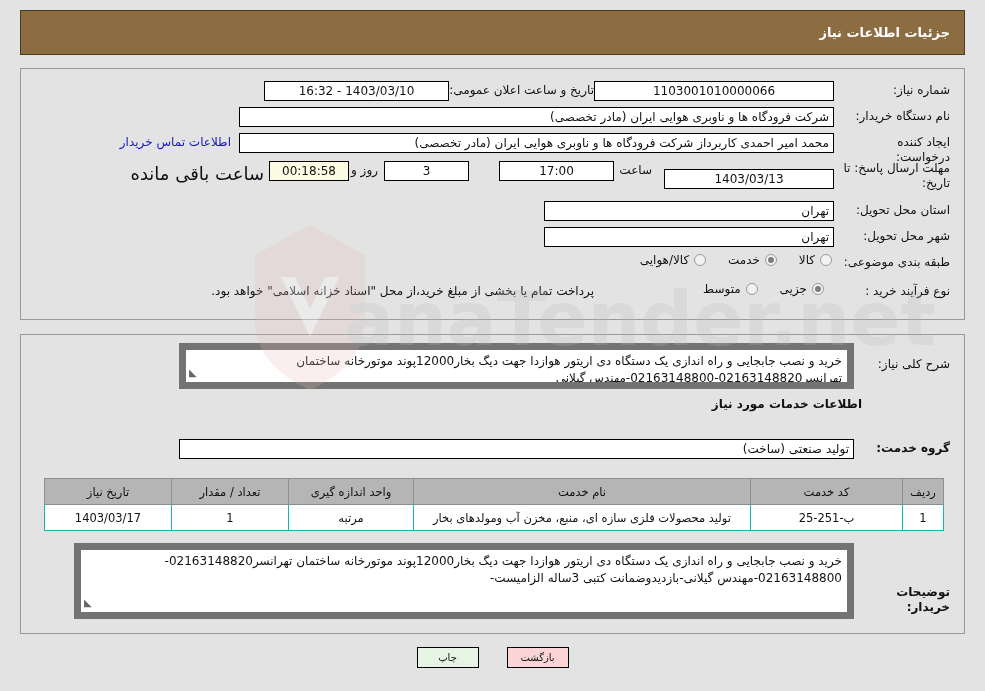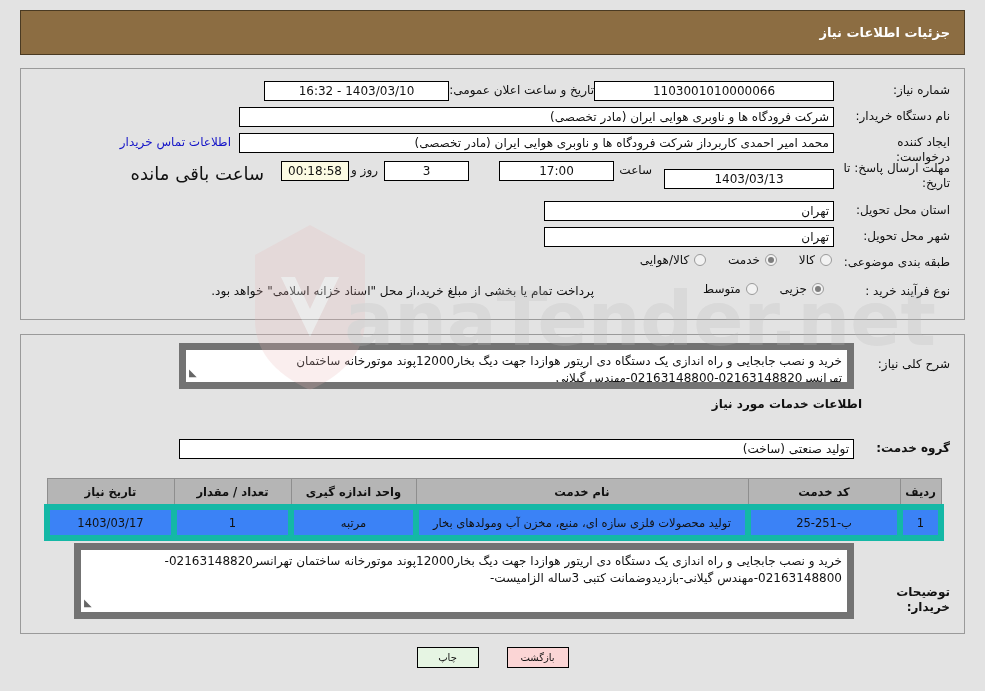--- a/index.html
+++ b/index.html
@@ -136,28 +136,28 @@
     position:absolute;
     right:20px;top:143px;
     width:900px;
     border-collapse:collapse;
     font-size:11.5px;
   }
   #needs-table th{
     background:#b5b5b5;
     border:1px solid #8e8e8e;
     height:25px;
-    font-weight:bold;
+    font-weight:normal;
     color:#111;
     text-align:center;
     padding:0 3px;
   }
   #needs-table td{
-    background:#3b82f6;
-    border:6px solid #14b8a6;
+    background:#ffffff;
+    border:1px solid #14b8a6;
     height:25px;
     text-align:center;
     color:#111;
     padding:0 4px;
   }
 
   
   #btn-row{
     position:absolute;
     left:0;right:0;top:647px;
@@ -209,21 +209,21 @@
   <div class="rlabel" style="top:66px;">ایجاد کننده درخواست:</div>
   <div class="fld right" style="position:absolute;right:130px;top:64px;width:595px;">محمد امیر احمدی کاربرداز شرکت فرودگاه ها و ناوبری هوایی ایران (مادر تخصصی)</div>
   <a class="link" style="position:absolute;right:733px;top:66px;font-size:12px;">اطلاعات تماس خریدار</a>
 
   <div class="rlabel" style="top:92px;line-height:15px;">مهلت ارسال پاسخ: تا تاریخ:</div>
   <div class="fld center" style="position:absolute;right:130px;top:92px;width:170px;margin-top:8px;">1403/03/13</div>
   <div style="position:absolute;right:312px;top:94px;font-size:12px;">ساعت</div>
   <div class="fld center" style="position:absolute;right:350px;top:92px;width:115px;">17:00</div>
   <div class="fld center" style="position:absolute;right:495px;top:92px;width:85px;">3</div>
   <div style="position:absolute;right:586px;top:94px;font-size:12px;">روز و</div>
-  <div class="fld center yellow" style="position:absolute;right:615px;top:92px;width:68px;text-align:center;">00:18:58</div>
+  <div class="fld center yellow" style="position:absolute;right:615px;top:92px;width:80px;text-align:center;">00:18:58</div>
   <div style="position:absolute;right:700px;top:94px;font-size:18px;">ساعت باقی مانده</div>
 
   <div class="rlabel" style="top:134px;">استان محل تحویل:</div>
   <div class="fld right" style="position:absolute;right:130px;top:132px;width:290px;">تهران</div>
 
   <div class="rlabel" style="top:160px;">شهر محل تحویل:</div>
   <div class="fld right" style="position:absolute;right:130px;top:158px;width:290px;">تهران</div>
 
   <div class="rlabel" style="top:186px;">طبقه بندی موضوعی:</div>
   <div style="position:absolute;right:132px;top:184px;">

